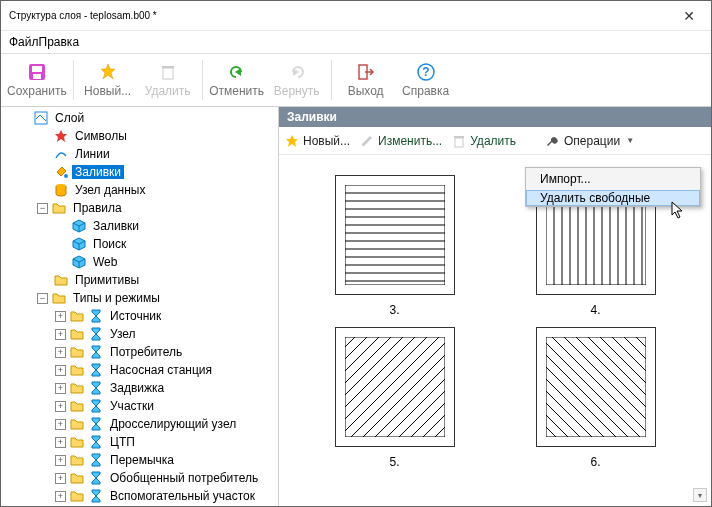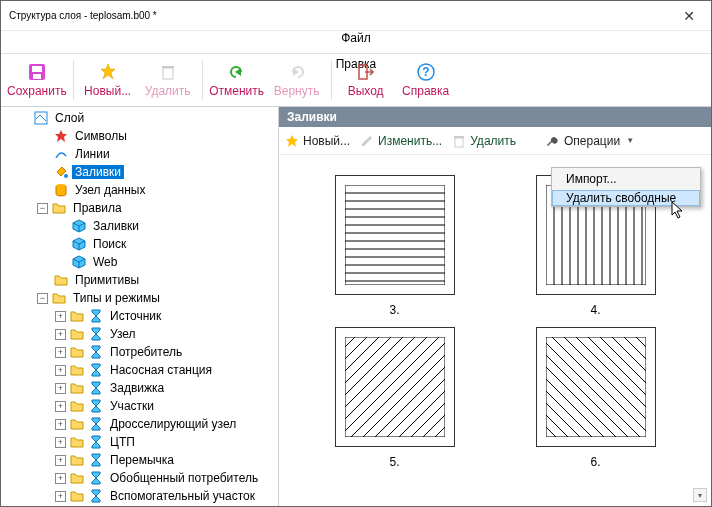--- a/index.html
+++ b/index.html
@@ -1,26 +1,26 @@
 <!DOCTYPE html>
 <html><head>
 <meta charset="utf-8">
 <style>
 * { box-sizing: border-box; margin: 0; padding: 0; font-family: "Segoe UI", Tahoma, sans-serif; font-size: 12px; }
 body { background: #fff; width: 712px; height: 507px; overflow: hidden; }
 .window { width: 712px; height: 507px; border: 1px solid #646464; display: flex; flex-direction: column; background: #fff; }
 .titlebar { height: 30px; display: flex; align-items: center; padding: 0 8px; background: #fff; border-bottom: 1px solid #e8e8e8; }
 .title-text { flex: 1; font-size: 10px; color: #000; }
 .close-x { font-size: 14px; color: #333; padding: 4px 8px; cursor: pointer; }
-.menubar { height: 22px; display: flex; align-items: center; padding: 0 8px; gap: 12px; flex-direction: column; }
+.menubar { height: 22px; display: flex; align-items: center; padding: 0 8px; gap: 0; }
 .menubar span { cursor: pointer; }
 .toolbar { height: 54px; border-top: 1px solid #e0e0e0; border-bottom: 1px solid #d0d0d0; display: flex; align-items: center; padding: 0 6px; gap: 4px; }
 .tb-item { display: flex; flex-direction: column; align-items: center; justify-content: center; min-width: 56px; height: 48px; gap: 2px; border-radius: 3px; cursor: pointer; }
 .tb-item.disabled { opacity: 0.45; cursor: default; }
-.tb-item .lbl { font-size: 12px; color: #be185d; }
+.tb-item .lbl { font-size: 12px; color: #737373; }
 .tb-sep { width: 1px; height: 40px; background: #e0e0e0; margin: 0 2px; }
 .tb-icon { width: 20px; height: 20px; display: flex; align-items: center; justify-content: center; }
 .content { flex: 1; display: flex; min-height: 0; }
 .tree-panel { width: 278px; border-right: 1px solid #d0d0d0; overflow: auto; padding: 2px 0; }
 .tree-panel .node { display: flex; align-items: center; height: 18px; white-space: nowrap; cursor: pointer; margin-left: 28px; }
 .tree-panel .node .exp { width: 11px; height: 11px; border: 1px solid #888; display: flex; align-items: center; justify-content: center; font-size: 9px; line-height: 1; margin-right: 3px; color: #555; }
 .tree-panel .node .pad { display: inline-block; }
 .tree-panel .node .icon { width: 16px; height: 16px; margin-right: 3px; display: flex; align-items: center; justify-content: center; }
 .tree-panel .node .lab { padding: 0 3px; }
 .tree-panel .node.selected .lab { background: #0078d7; color: #fff; }
@@ -29,21 +29,21 @@
 .right-toolbar { height: 28px; display: flex; align-items: center; padding: 0 6px; gap: 10px; border-bottom: 1px solid #e8e8e8; }
 .rt-item { display: flex; align-items: center; gap: 4px; cursor: pointer; color: #222; }
 .rt-item.disabled { color: #14532d; cursor: default; }
 .rt-sep { width: 10px; }
 .dropdown-arrow { font-size: 8px; color: #555; margin-left: 2px; }
 .right-body { flex: 1; overflow: auto; position: relative; background: #fff; }
 .thumbs { display: grid; grid-template-columns: 1fr 1fr; gap: 10px 30px; padding: 20px 30px 10px; }
 .thumb { display: flex; flex-direction: column; align-items: center; }
 .tbox { width: 120px; height: 120px; border: 1px solid #333; background: #fff; display: flex; align-items: center; justify-content: center; }
 .tlabel { margin-top: 8px; }
-.ctx-menu { position: absolute; top: 12px; right: 10px; width: 150px; background: #f4f4f4; border: 1px solid #bcbcbc; box-shadow: 2px 2px 4px rgba(0,0,0,0.25); }
+.ctx-menu { position: absolute; top: 12px; right: 10px; width: 176px; background: #f4f4f4; border: 1px solid #bcbcbc; box-shadow: 2px 2px 4px rgba(0,0,0,0.25); }
 .ctx-row { padding: 4px 14px; cursor: pointer; }
 .ctx-row.hovered { background: #cfe6ff; border: 1px solid #8fbce6; padding: 0 13px; }
 .cursor { position: absolute; pointer-events: none; }
 svg { display: block; }
 .scroll-down { position:absolute; bottom:4px; right:4px; width:14px; height:14px; border:1px solid #ccc; display:flex; align-items:center; justify-content:center; font-size:8px; color:#666; background:#f5f5f5;}
 </style>
 </head>
 <body>
 
 <div class="window">

